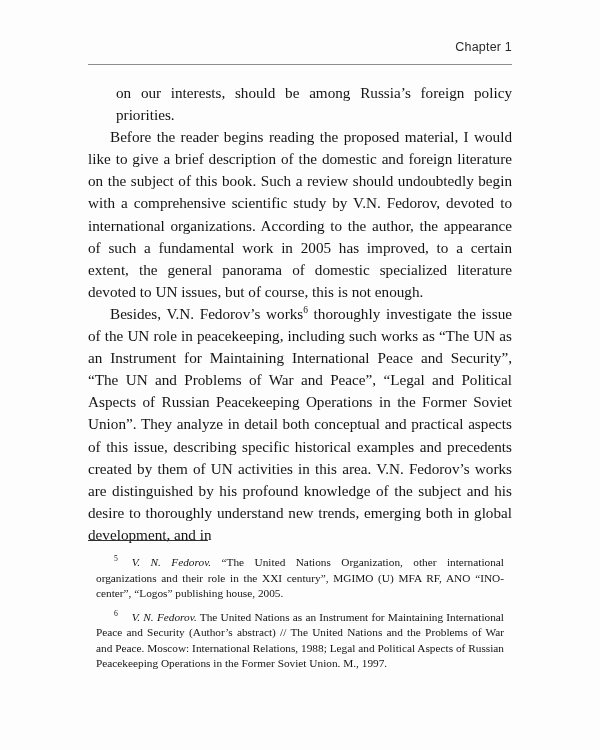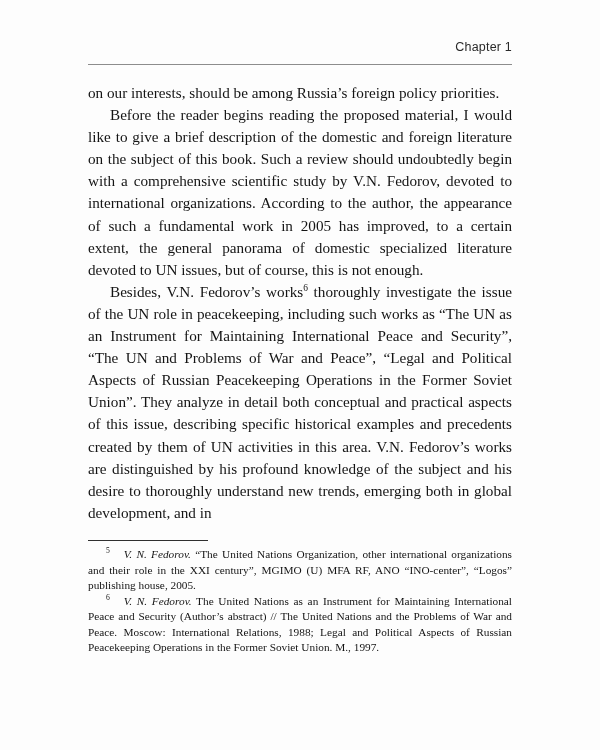--- a/index.html
+++ b/index.html
@@ -60,20 +60,21 @@
     text-align: justify;
     text-justify: inter-word;
     font-size: 15.2px;
     line-height: 22.1px;
     text-indent: 22px;
     -webkit-hyphens: none;
     hyphens: none;
   }
   .para.cont {
     text-indent: 0;
+    margin-left: 28px;
   }
   sup {
     font-size: 0.62em;
     vertical-align: super;
     line-height: 0;
   }
 
   
   .fn-rule {
     position: absolute;
@@ -83,21 +84,21 @@
     height: 1px;
     background: #303030;
   }
   .fn-block {
     position: absolute;
     left: 88px;
     top: 539px;
     width: 424px;
   }
   .fn {
-    margin: 0;
+    margin: 8px;
     text-align: justify;
     text-justify: inter-word;
     font-size: 11.3px;
     line-height: 15.5px;
     text-indent: 18px;
   }
   .fn .fn-marker {
     font-size: 0.68em;
     vertical-align: super;
     line-height: 0;

